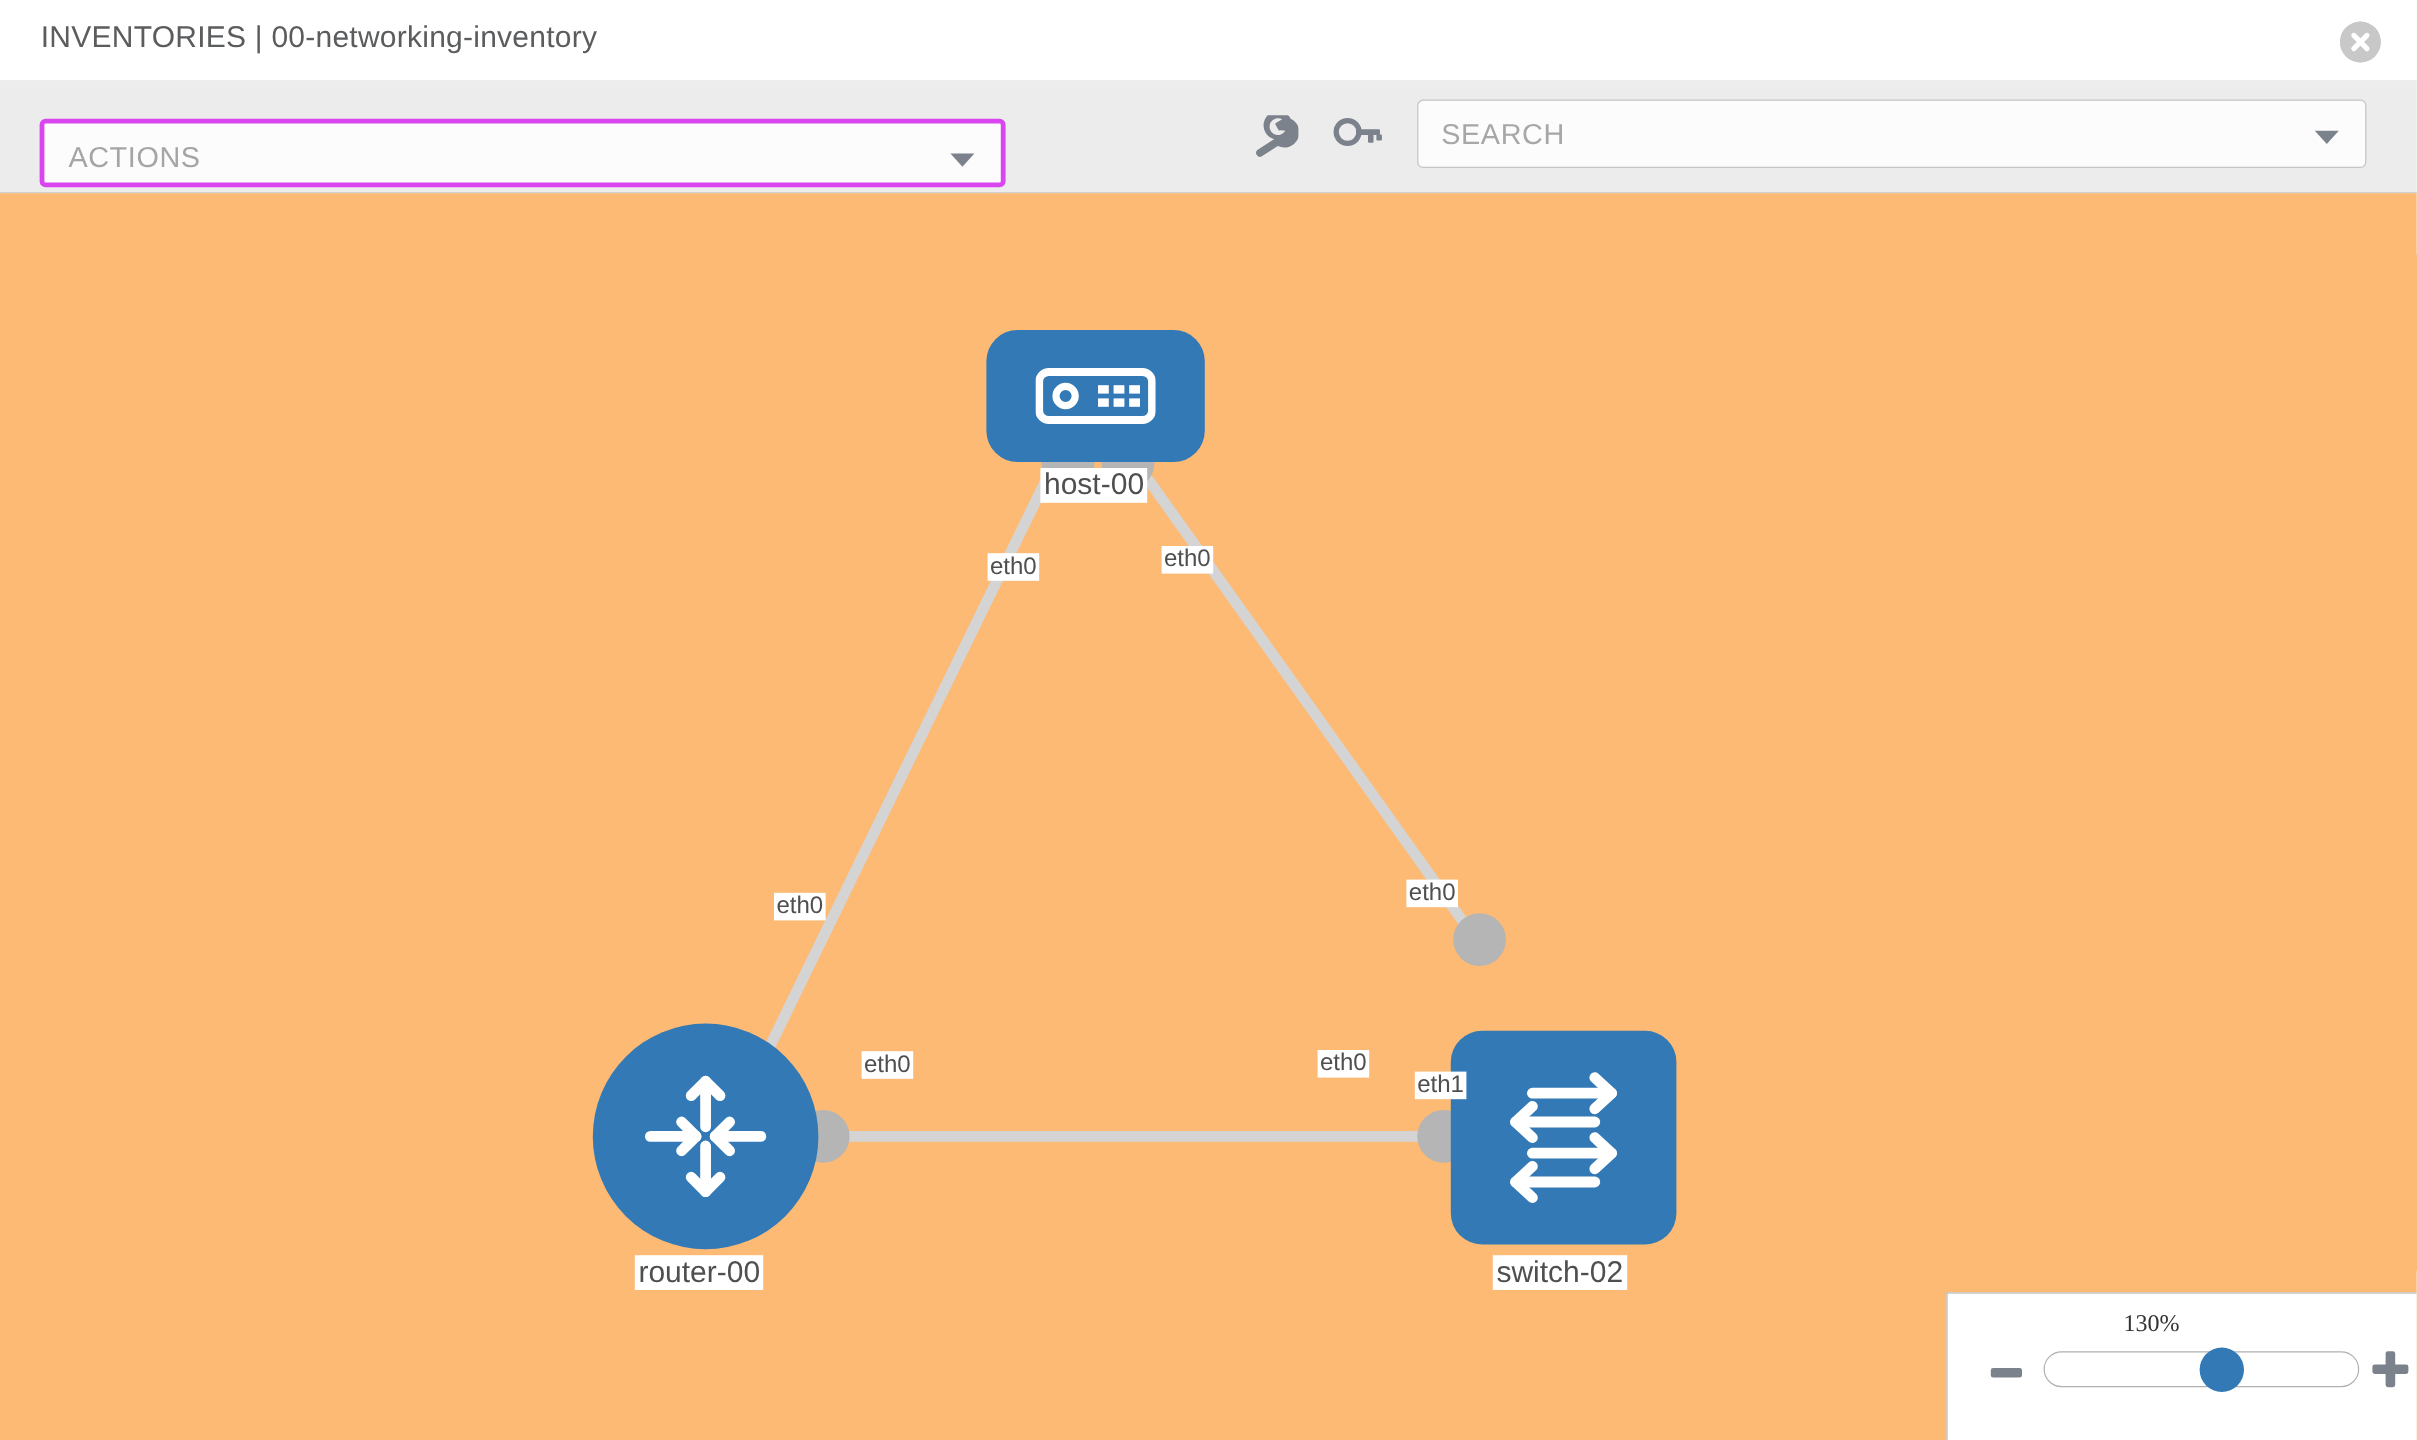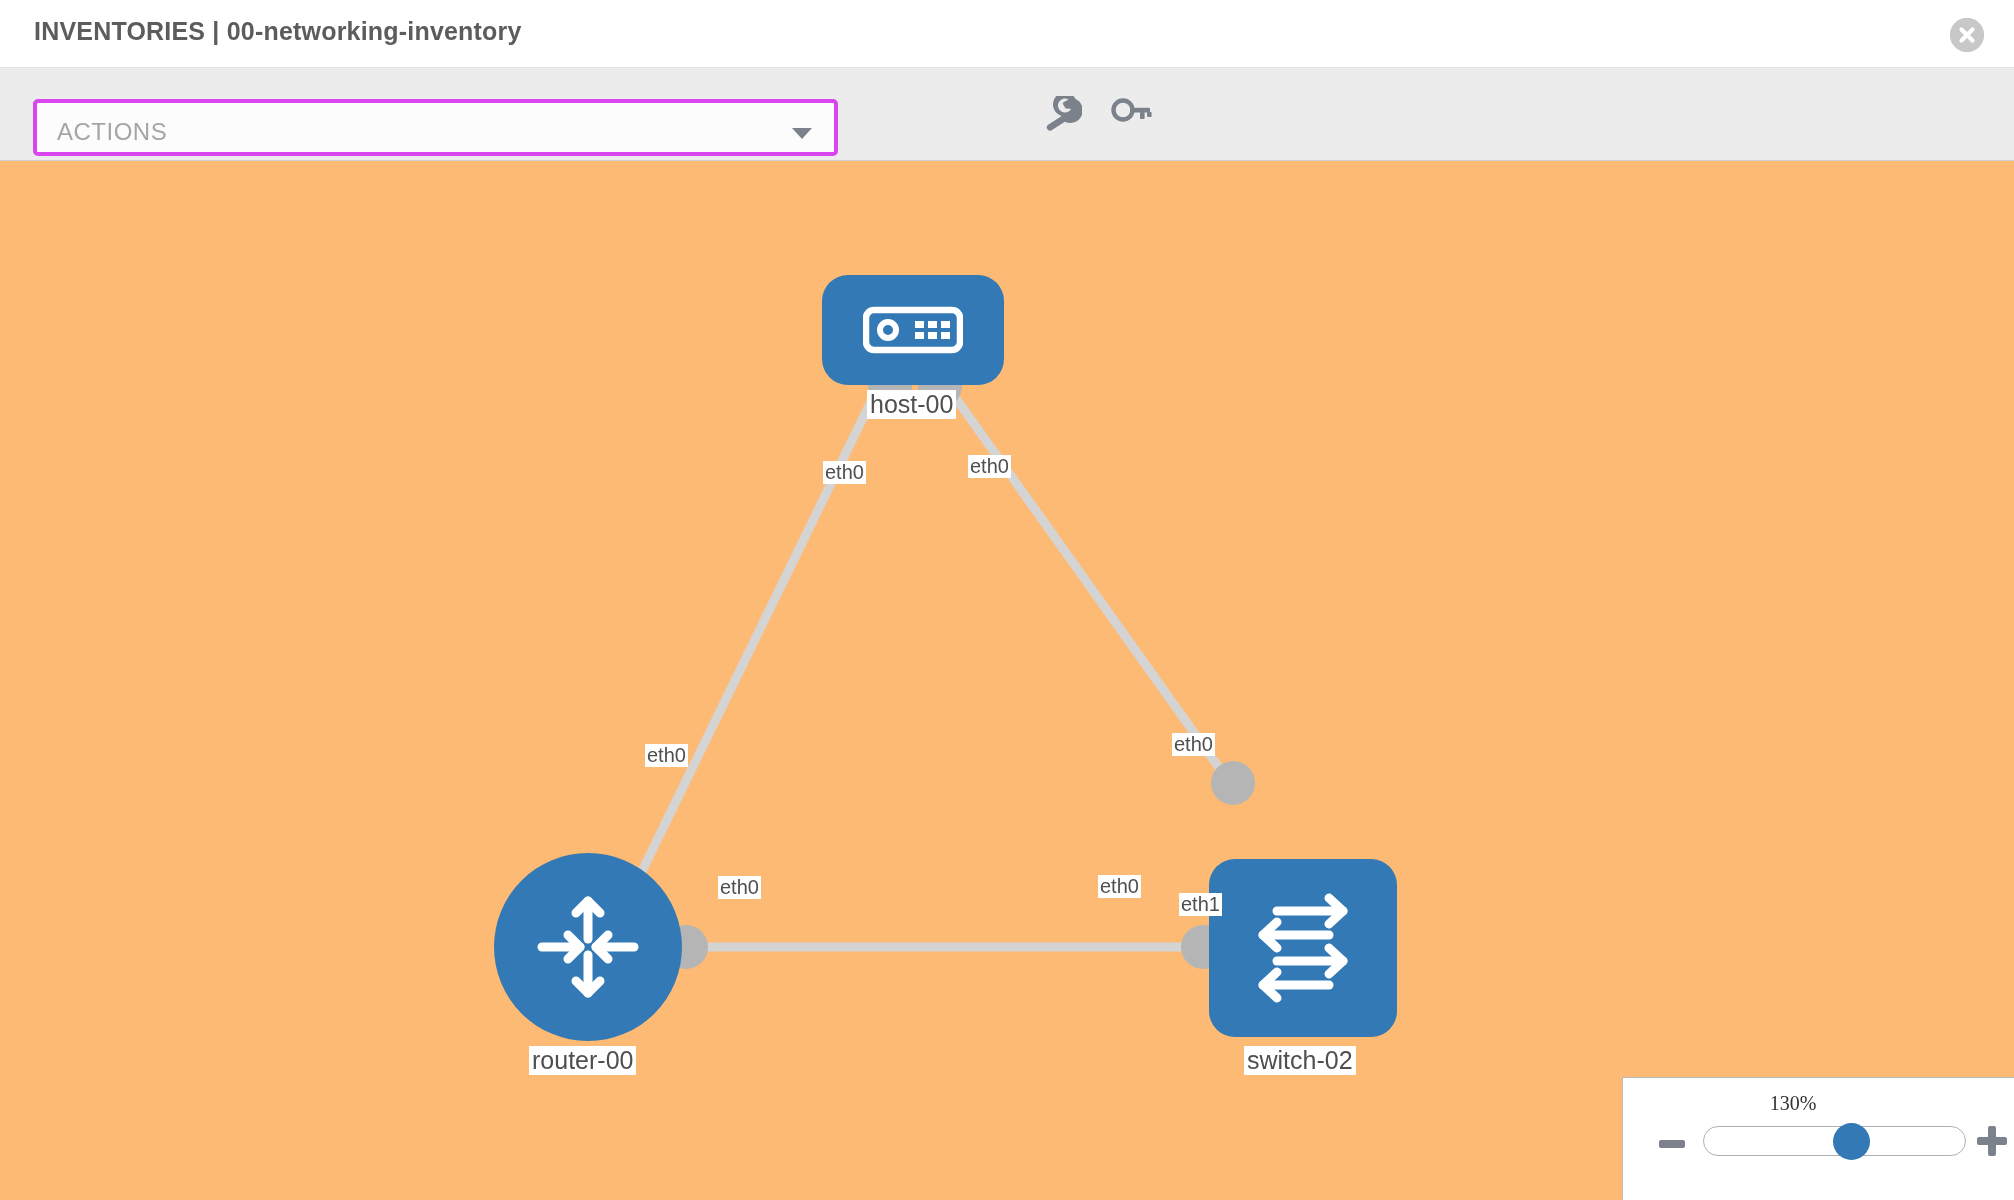--- a/index.html
+++ b/index.html
@@ -12,21 +12,21 @@
   .app { position: relative; width: 2014px; height: 1200px; background: #f6f6f6; }
 
   
   .header {
     position: absolute; left: 0; top: 0; width: 2014px; height: 68px;
     background: #ffffff;
     border-bottom: 1px solid #e3e3e3;
   }
   .header-title {
     position: absolute; left: 34px; top: 17px;
-    font-size: 25px; font-weight: bold; color: #5a5c5e;
+    font-size: 25px; font-weight: normal; color: #5a5c5e;
     letter-spacing: 0.2px; white-space: nowrap;
   }
   .close-btn {
     position: absolute; right: 30px; top: 18px;
     width: 34px; height: 34px; border-radius: 50%;
     background: #c8c8c8; cursor: pointer;
   }
   .close-btn svg { display: block; }
 
   
@@ -184,20 +184,24 @@
     <svg width="42" height="36" viewBox="0 0 42 36" aria-hidden="true">
       <g fill="#7b828c">
         <circle cx="13" cy="14" r="9.5" fill="none" stroke="#7b828c" stroke-width="4.4"></circle>
         <rect x="20" y="11.8" width="20" height="4.6" rx="1"></rect>
         <rect x="30" y="16" width="4.6" height="7" rx="1"></rect>
         <rect x="37" y="16" width="4.6" height="5" rx="1"></rect>
       </g>
     </svg>
   </div>
 
+  <div class="search-box">
+    <span class="search-label">SEARCH</span>
+    <span class="caret"></span>
+  </div>
 
   <div class="canvas">
 
     <svg class="topo-svg" width="2014" height="1039" aria-hidden="true">
 
       <line x1="880" y1="222" x2="625" y2="745" stroke="#d4d4d4" stroke-width="9"></line>
 
       <line x1="945" y1="222" x2="1232" y2="625" stroke="#d4d4d4" stroke-width="9"></line>
 
       <line x1="690" y1="786" x2="1205" y2="786" stroke="#d4d4d4" stroke-width="9"></line>

